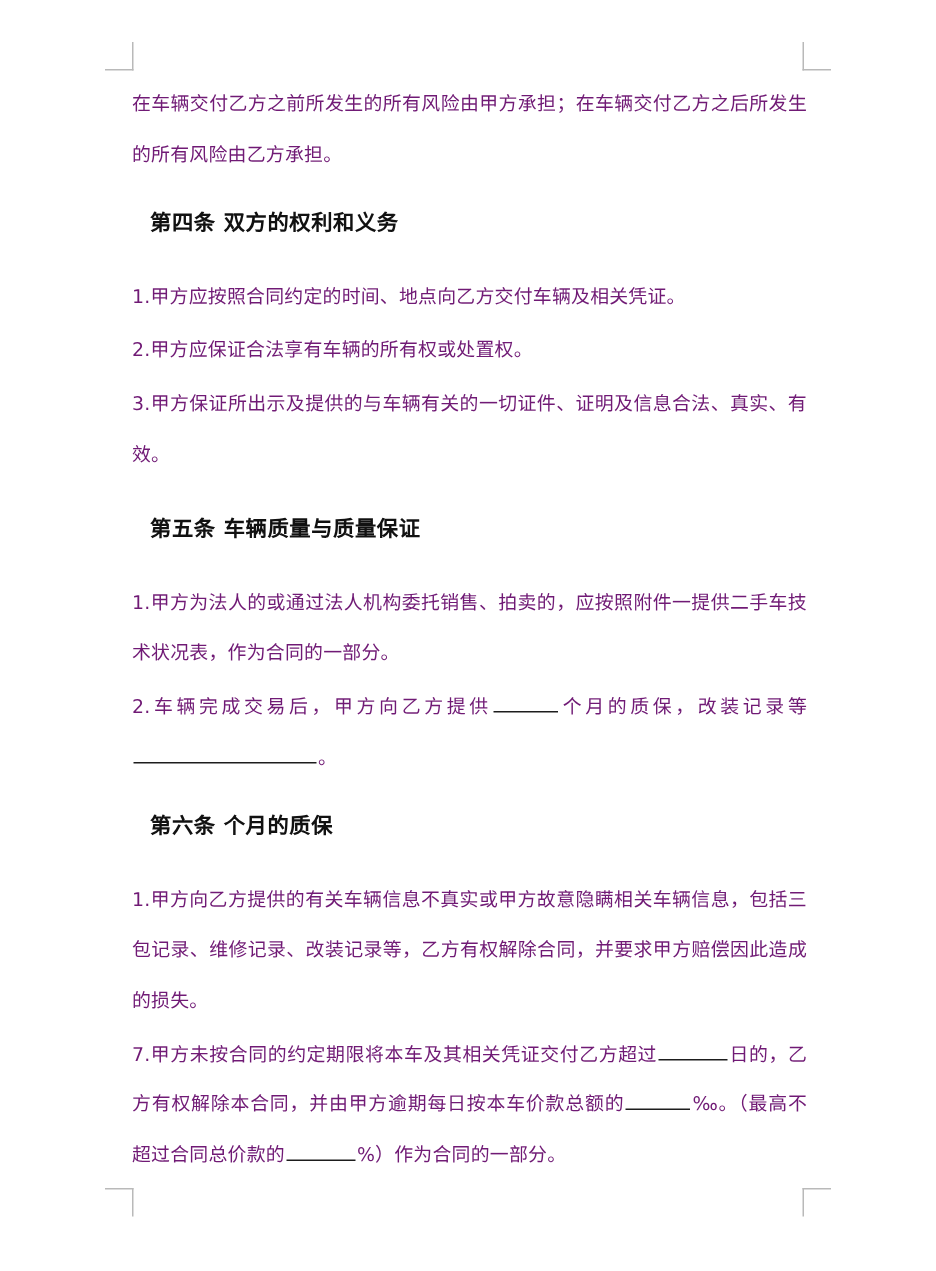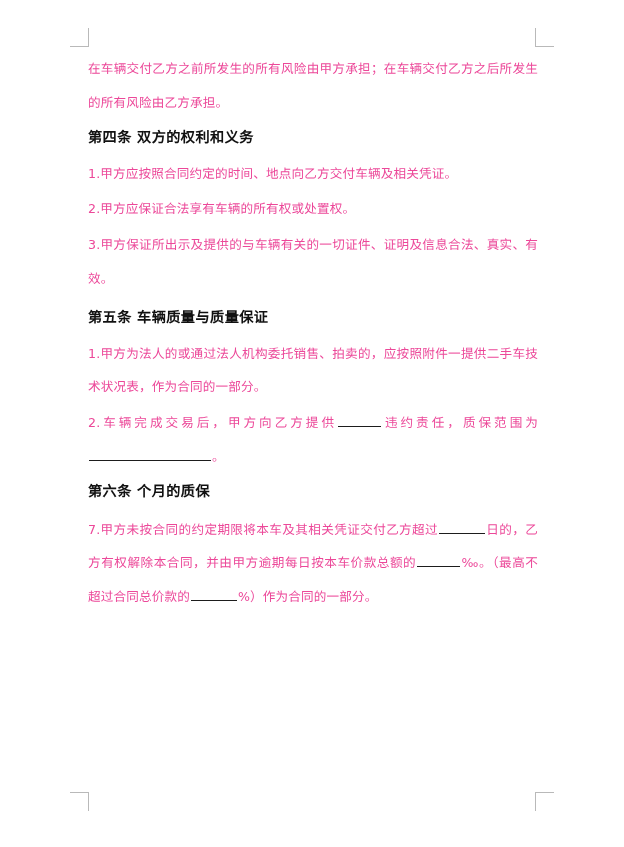--- a/index.html
+++ b/index.html
@@ -72,34 +72,34 @@
     position: absolute;
     left: 88px;
     top: 52px;
     width: 450px;
   }
 
   .para {
     font-size: 12.6px;
     line-height: 33.6px;
     letter-spacing: 0.15px;
-    color: #ec4899;
+    color: #701a75;
     text-align: justify;
     text-justify: inter-ideograph;
     margin: 0;
     white-space: normal;
     word-break: break-all;
   }
 
   .heading {
     font-size: 14.2px;
     line-height: 33.6px;
     font-weight: bold;
     color: #111111;
-    margin: 0;
+    margin: 12px;
     letter-spacing: 0.4px;
   }
 
   
   .gap-sm { height: 2px; }
 
   
   .blank {
     display: inline-block;
     border-bottom: 1px solid #1d1d1d;
@@ -141,24 +141,25 @@
     <div class="gap-sm"></div>
 
     <div class="gap-sm"></div>
 
     <h2 class="heading">第五条 车辆质量与质量保证</h2>
     <div class="gap-sm"></div>
 
     <p class="para">1.甲方为法人的或通过法人机构委托销售、拍卖的，应按照附件一提供二手车技术状况表，作为合同的一部分。</p>
     <div class="gap-sm"></div>
 
-    <p class="para"><span>2.车辆完成交易后，甲方向乙方提供</span><span class="blank blank-sm"></span><span>违约责任，质保范围为</span><span class="blank blank-lg"></span><span>。</span></p>
+    <p class="para"><span>2.车辆完成交易后，甲方向乙方提供</span><span class="blank blank-sm"></span><span>个月的质保，改装记录等</span><span class="blank blank-lg"></span><span>。</span></p>
     <div class="gap-sm"></div>
 
     <h2 class="heading">第六条 个月的质保</h2>
     <div class="gap-sm"></div>
 
+    <p class="para">1.甲方向乙方提供的有关车辆信息不真实或甲方故意隐瞒相关车辆信息，包括三包记录、维修记录、改装记录等，乙方有权解除合同，并要求甲方赔偿因此造成的损失。</p>
     <div class="gap-sm"></div>
 
     <p class="para"><span>7.甲方未按合同的约定期限将本车及其相关凭证交付乙方超过</span><span class="blank blank-md"></span><span>日的，乙方有权解除本合同，并由甲方逾期每日按本车价款总额的</span><span class="blank blank-sm"></span><span>‰。（最高不超过合同总价款的</span><span class="blank blank-md"></span><span>%）作为合同的一部分。</span></p>
 
   </div>
 </div>
 
 </body></html>

